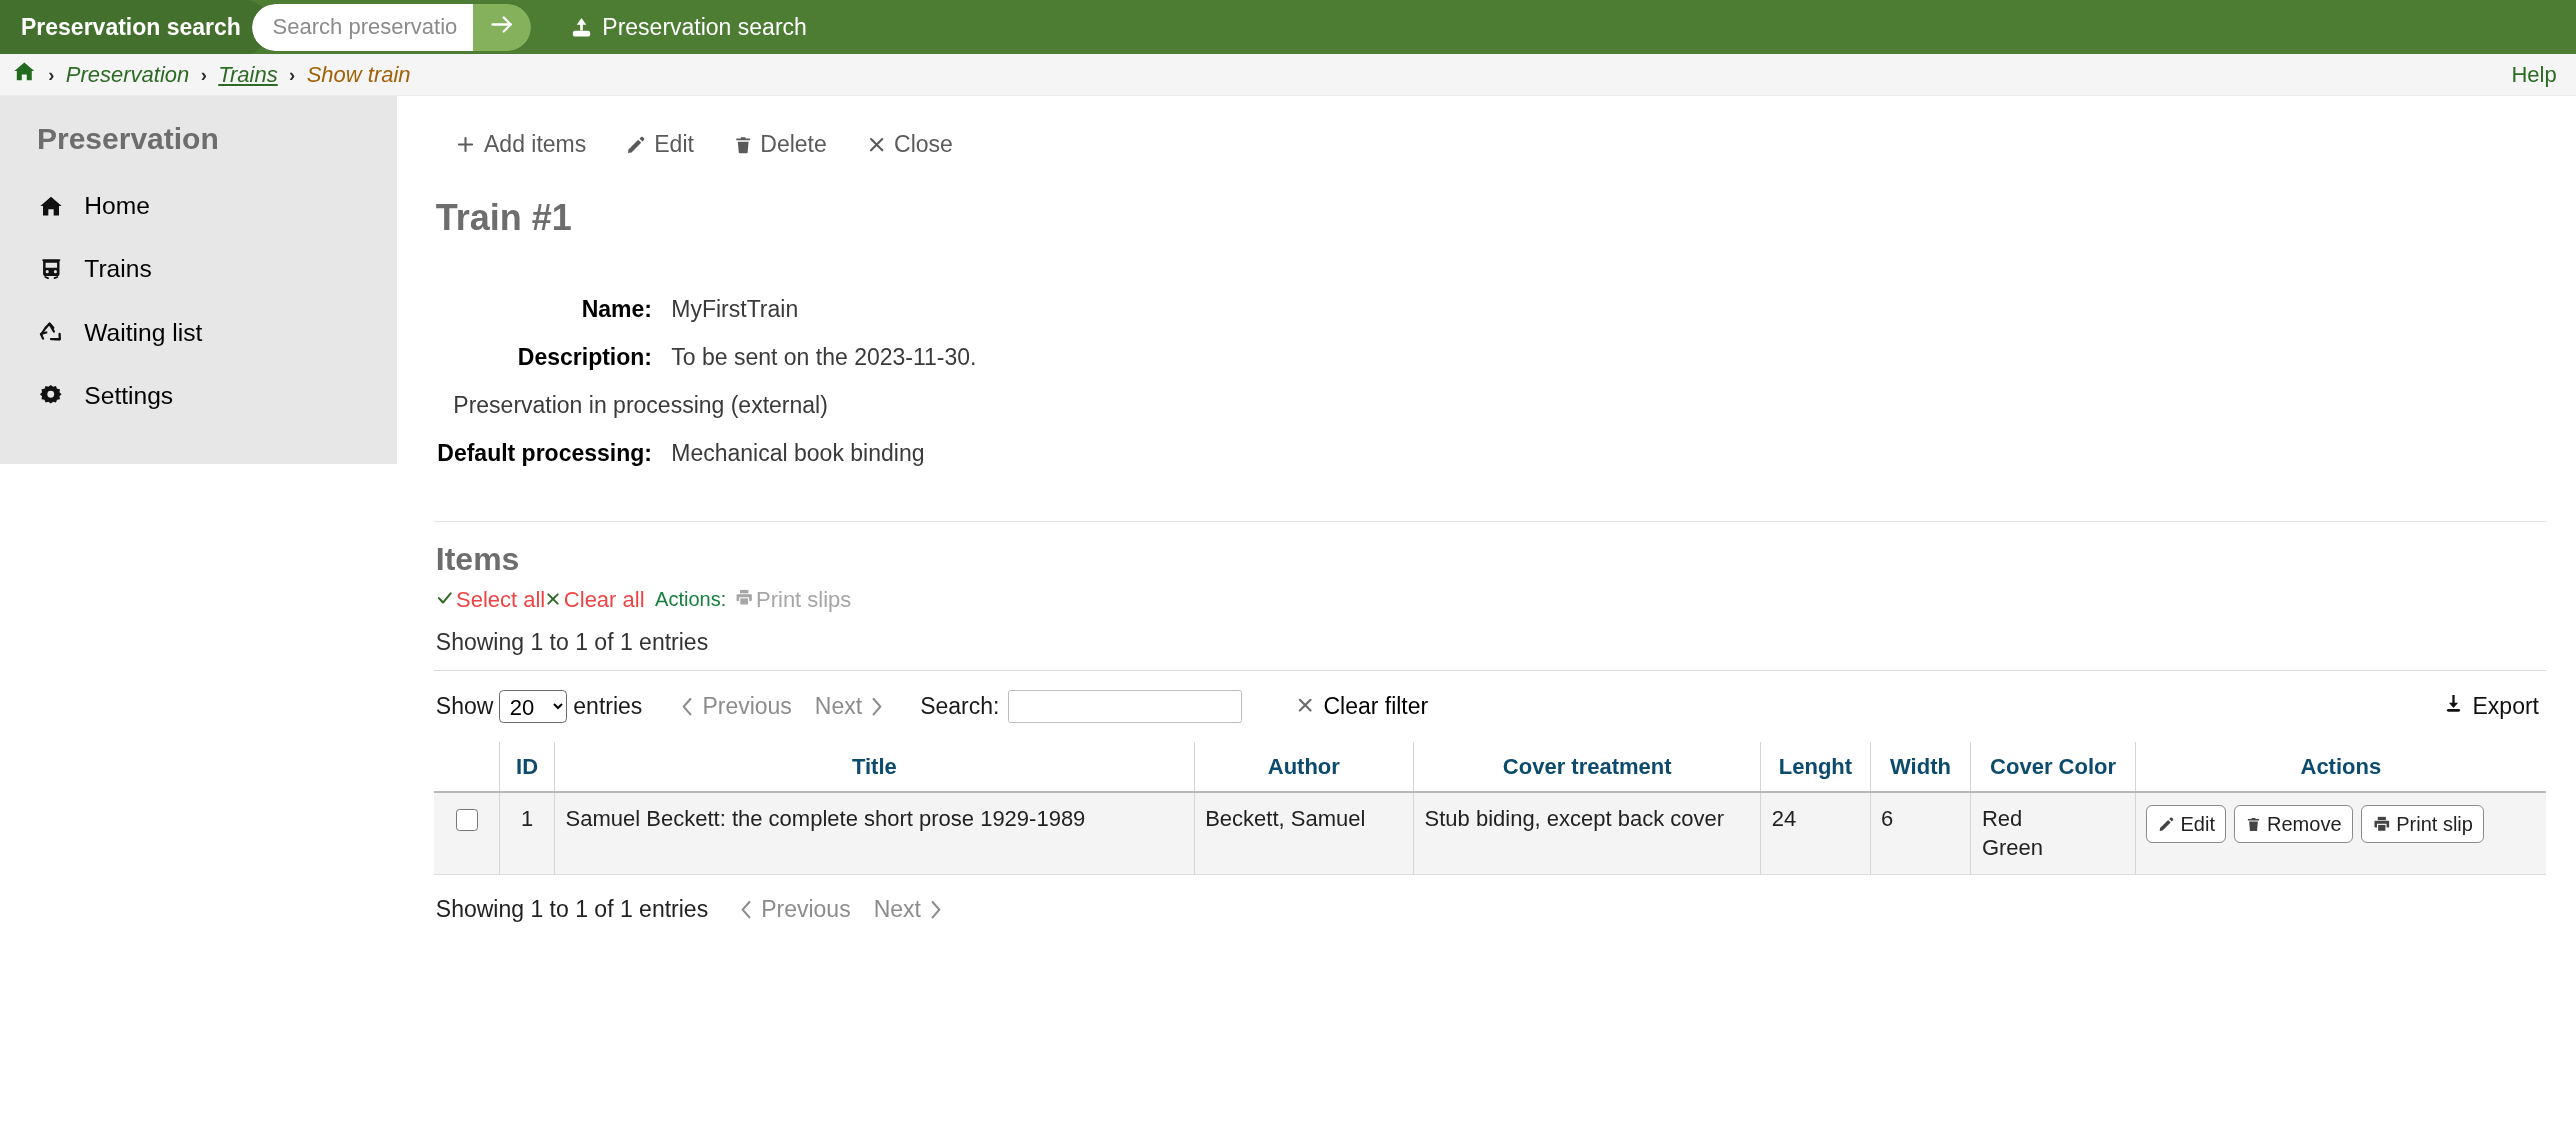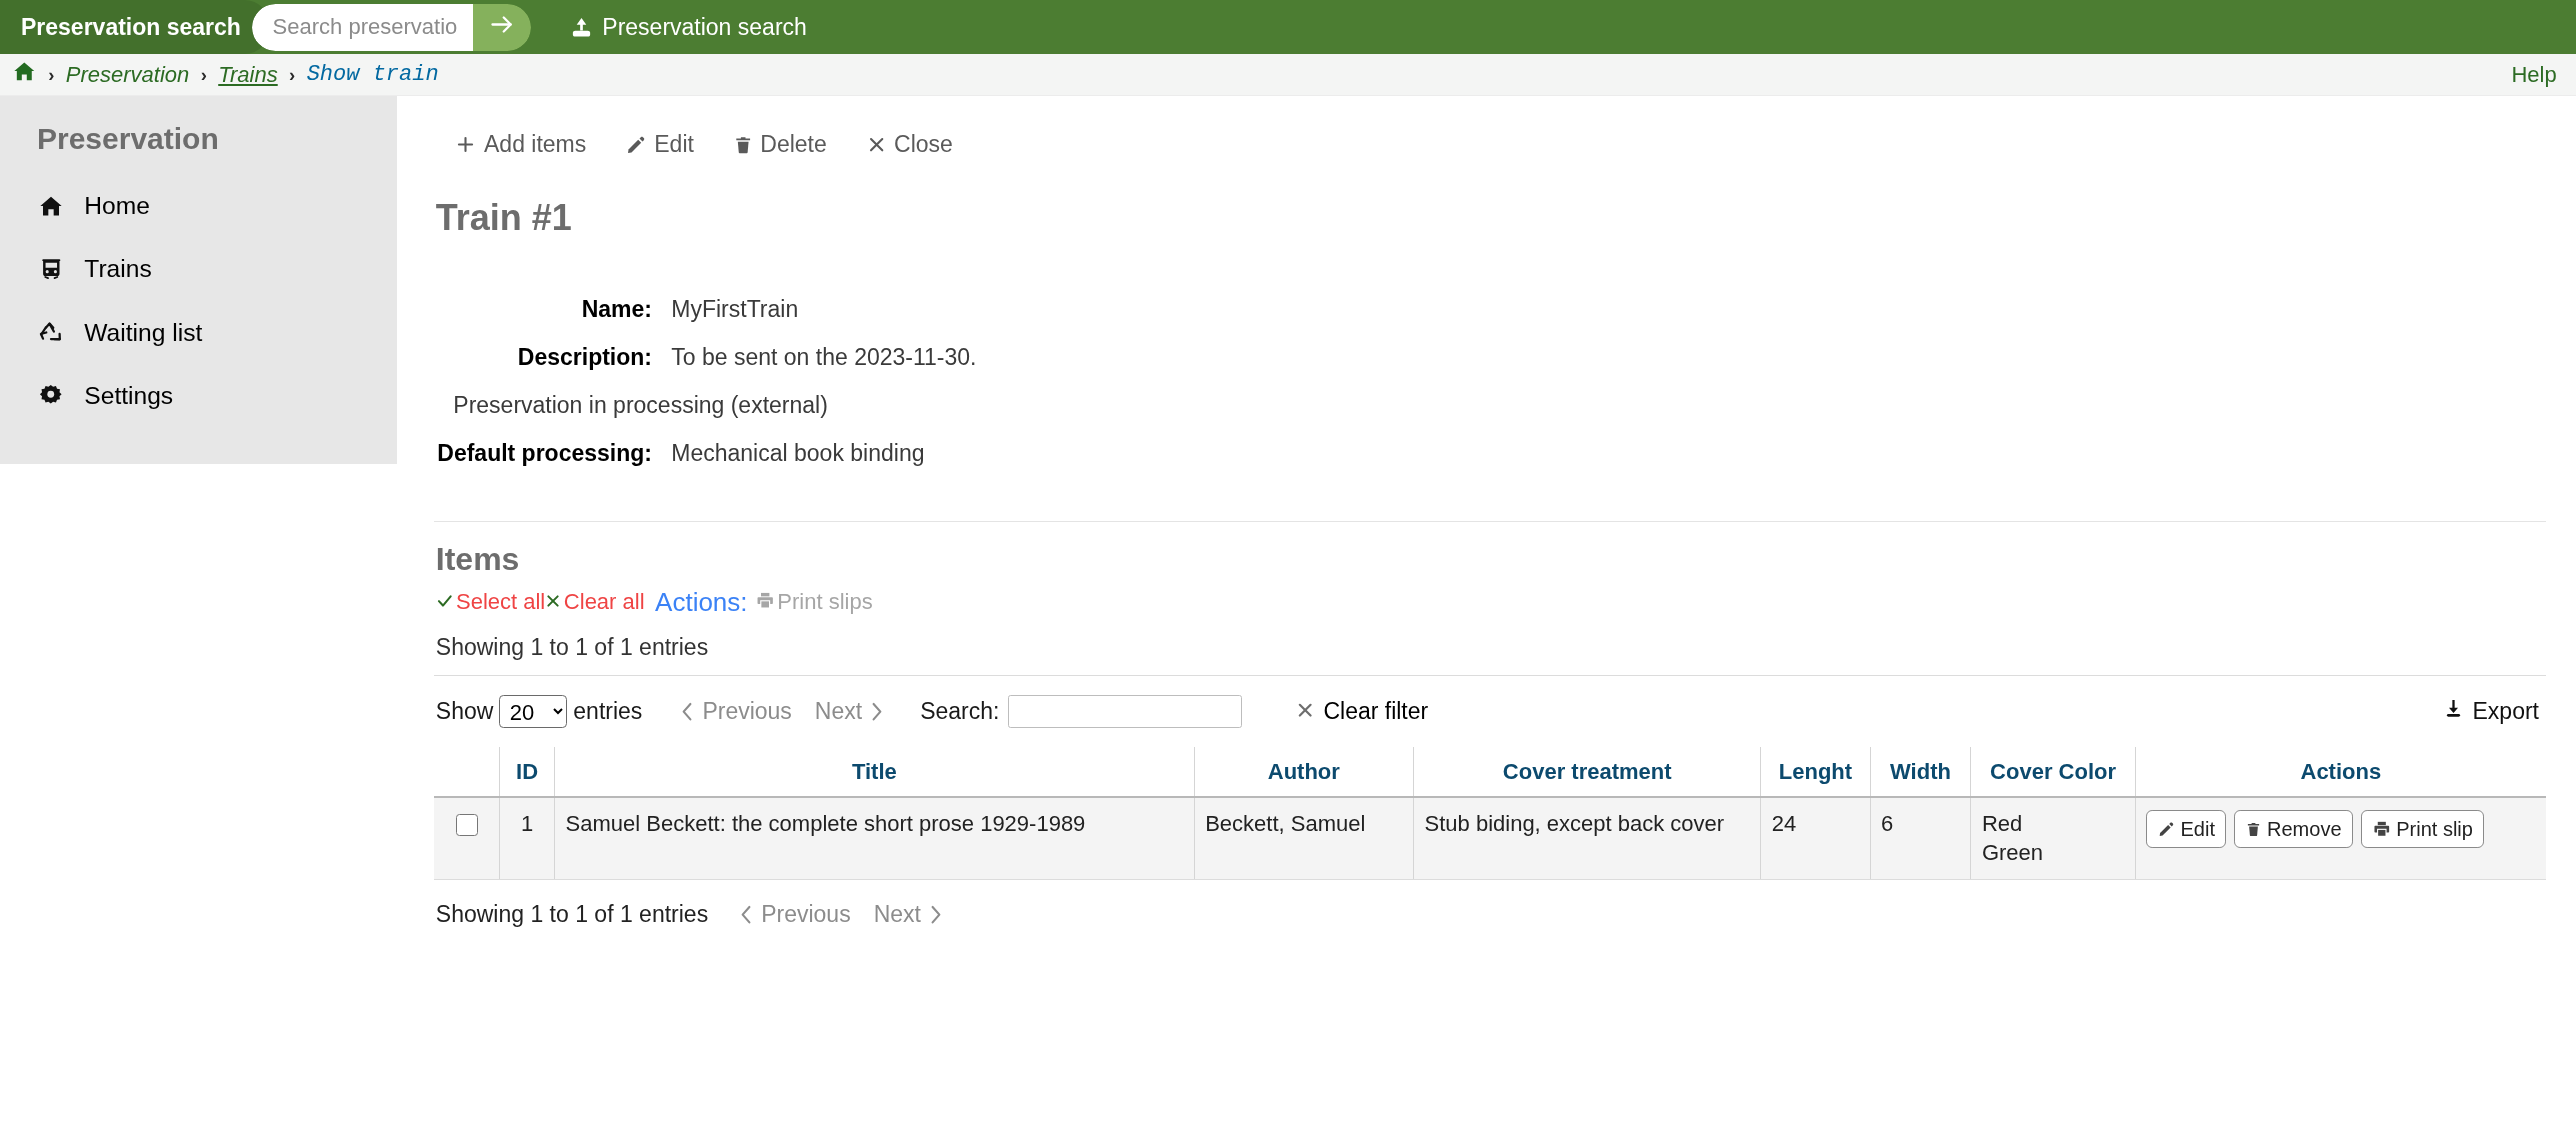--- a/index.html
+++ b/index.html
@@ -98,21 +98,21 @@
   .bc-list { display: flex; align-items: center; gap: 0; }
   .bc-home { color: #236b21; display: flex; align-items: center; }
   .bc-sep { color: #2a2a2a; font-size: 18.4px; margin: 0 11.4px; font-weight: bold; }
   .bc-link {
     color: #2c6b23;
     font-style: italic;
     text-decoration: none;
     white-space: nowrap;
   }
   .bc-link.underlined { text-decoration: underline; }
-  .bc-current { color: #0369a1; font-style: italic; white-space: nowrap; font-family: Liberation Mono, monospace; }
+  .bc-current { color: #a16207; font-style: italic; white-space: nowrap; }
   .help-link {
     margin-left: auto;
     color: #2c6b23;
     text-decoration: none;
     font-size: 22px;
   }
 
   
   .layout { display: flex; align-items: flex-start; }
 
@@ -234,21 +234,21 @@
     gap: 0;
   }
   .greenlink {
     color: #ef4444;
     text-decoration: none;
     display: inline-flex;
     align-items: center;
     gap: 2.6px;
     cursor: pointer;
   }
-  .actions-label { font-weight: normal; color: #3b82f6; margin: 0 8.8px 0 10.5px; font-size: 26px; }
+  .actions-label { font-weight: normal; color: #15803d; margin: 0 8.8px 0 10.5px; font-size: 20px; }
   .disabled-link {
     color: #a6a6a6;
     text-decoration: none;
     display: inline-flex;
     align-items: center;
     gap: 2.6px;
     cursor: default;
   }
   .showing-top {
     font-size: 23px;

